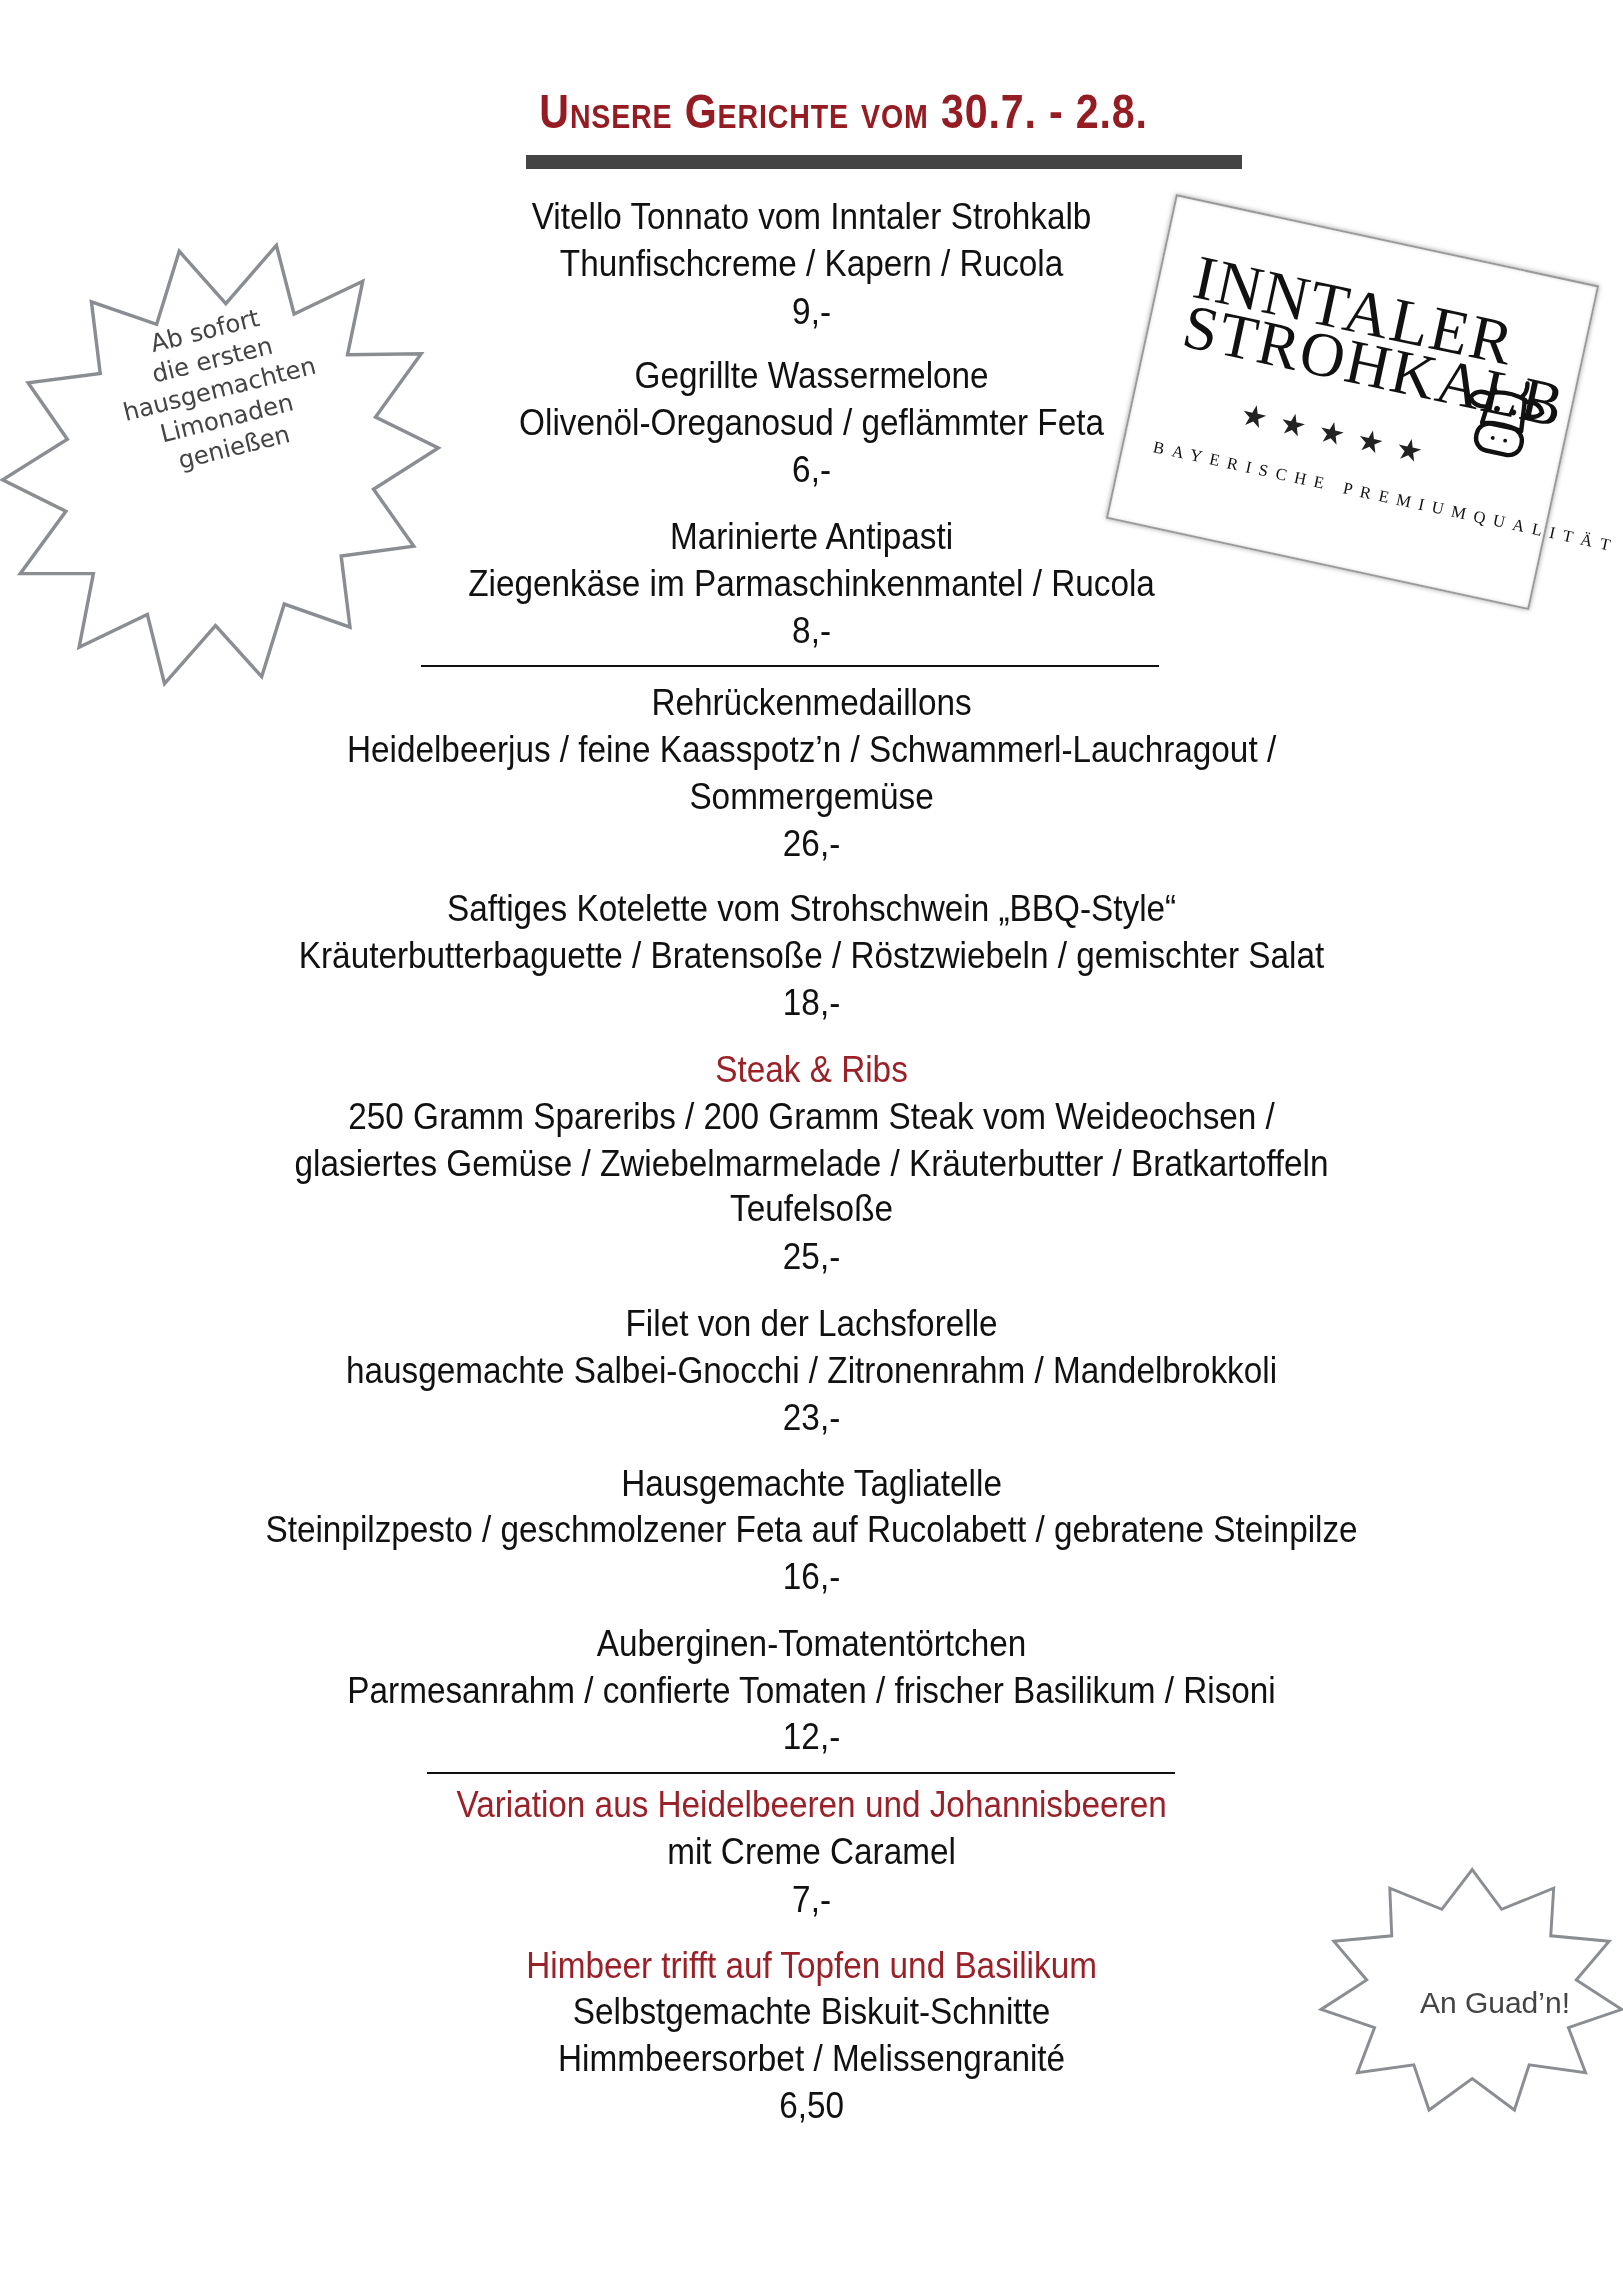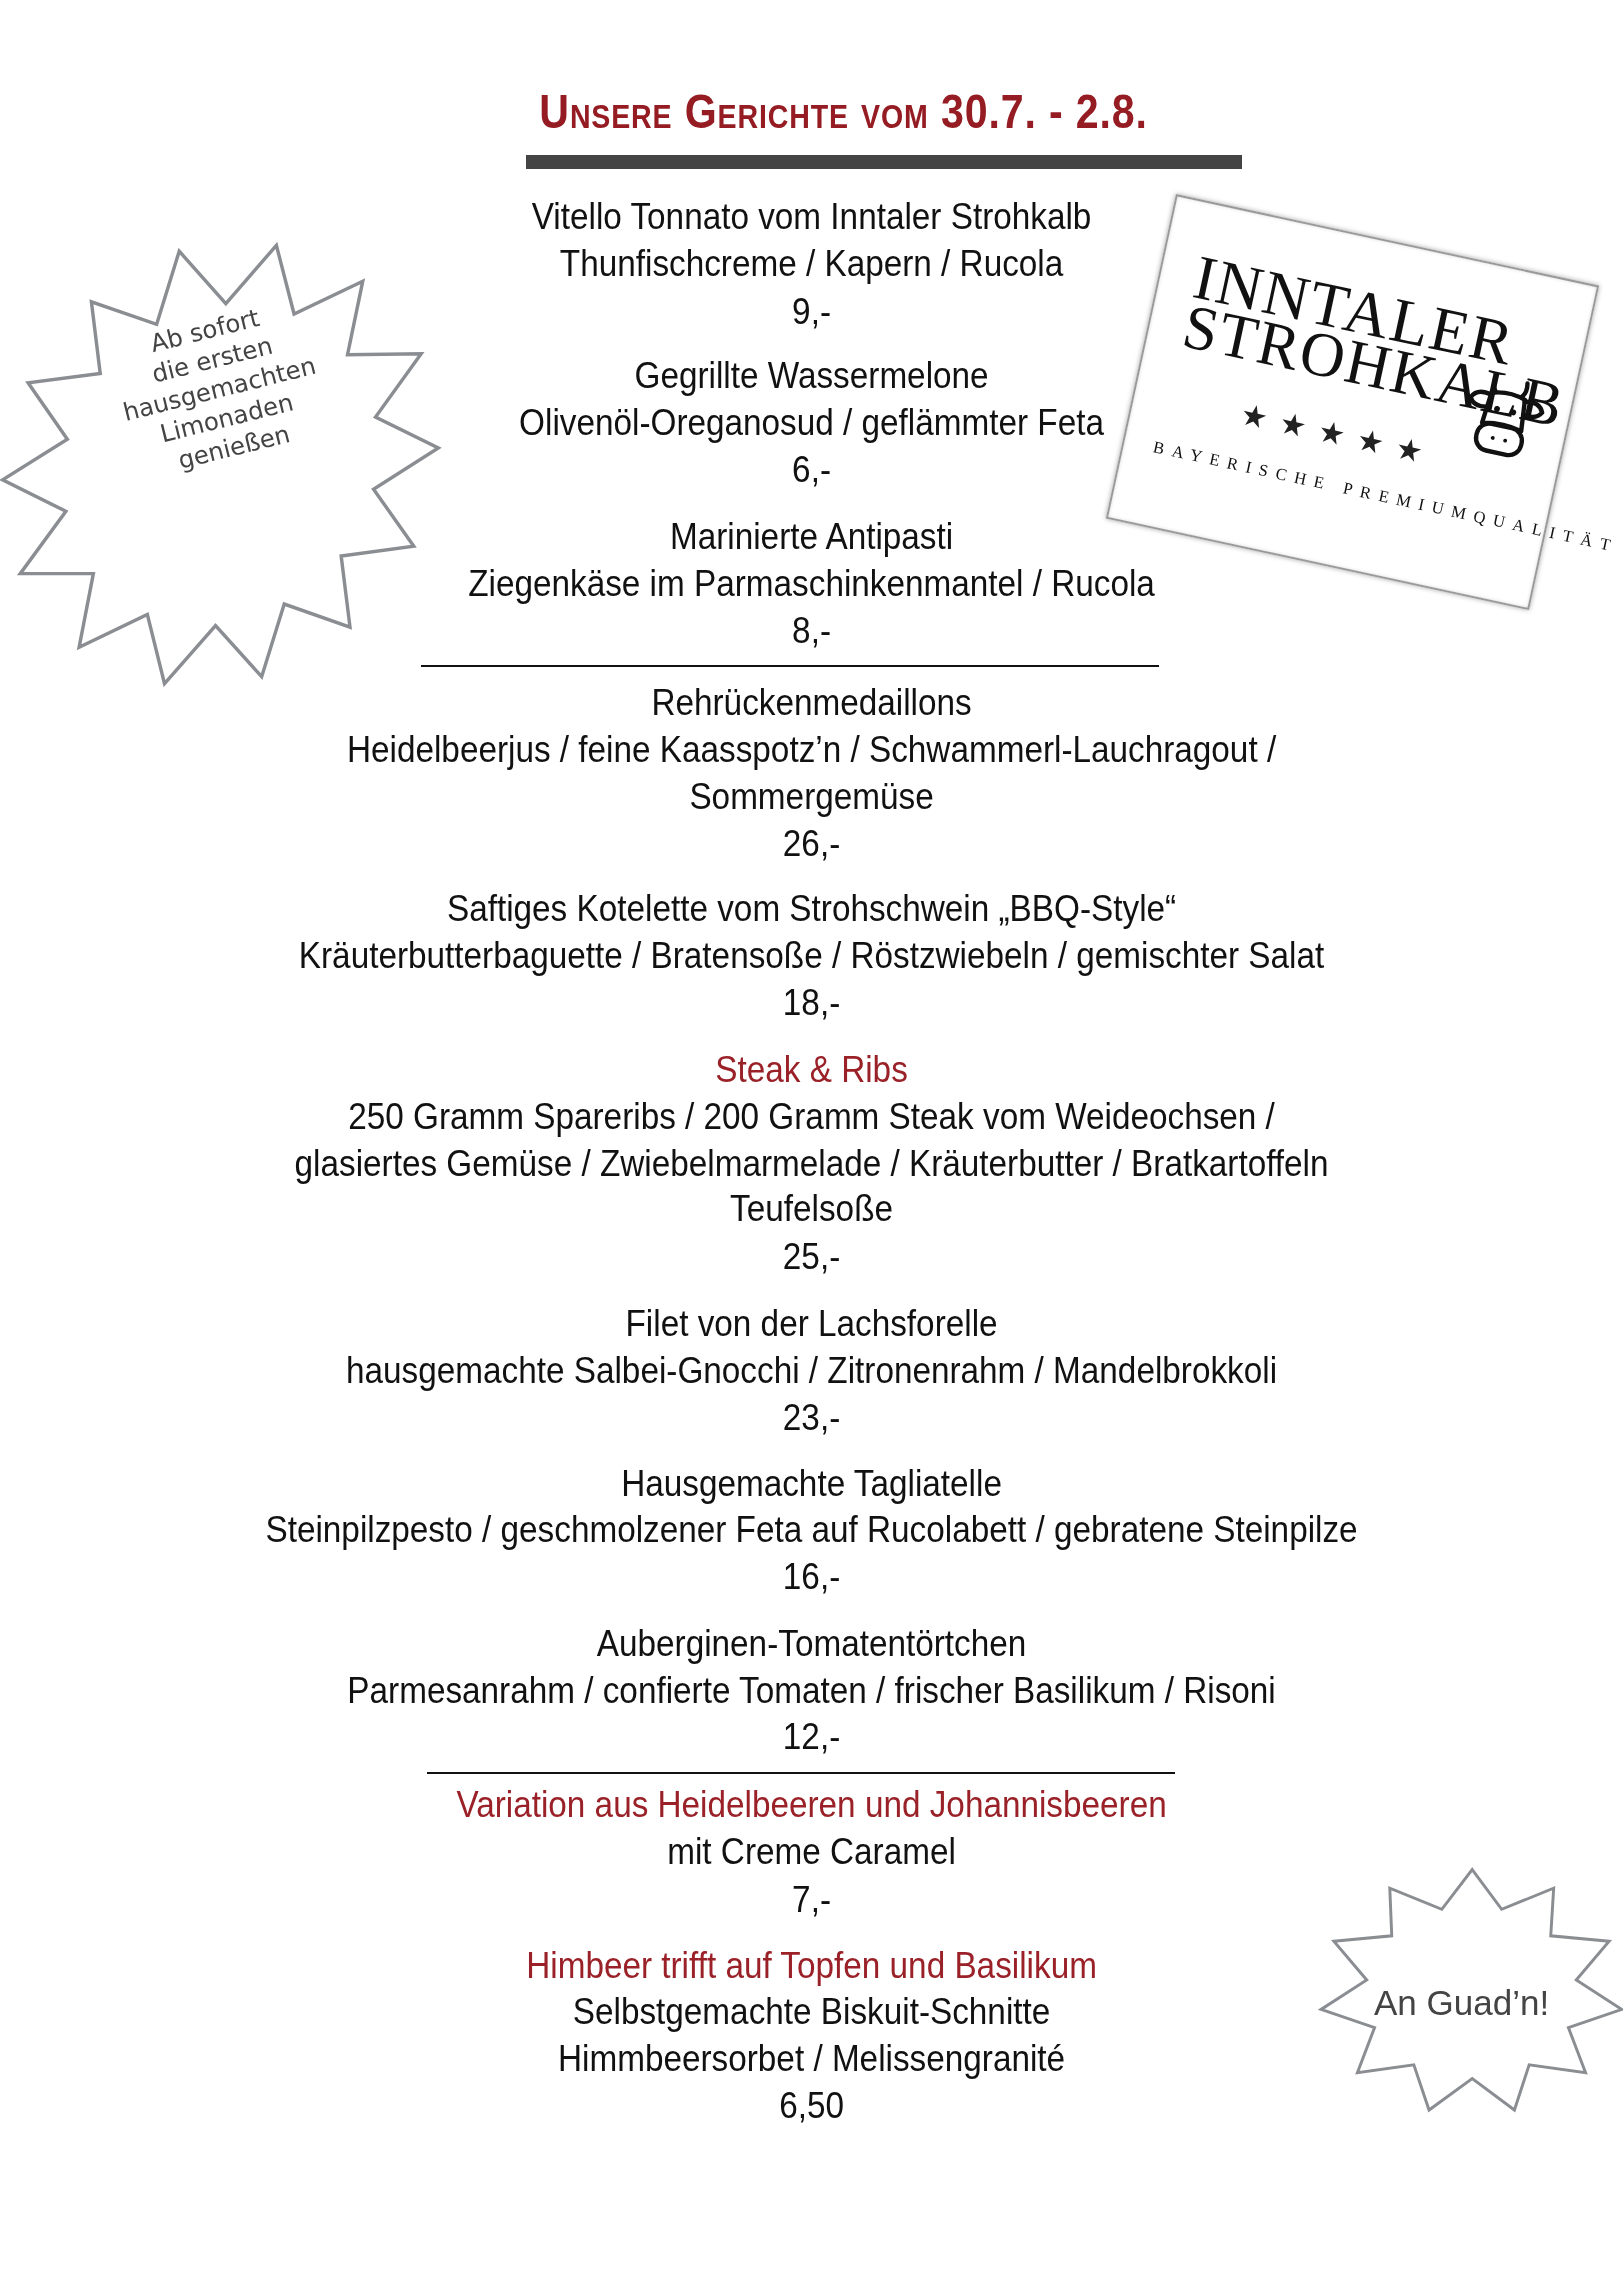--- a/index.html
+++ b/index.html
@@ -24,22 +24,22 @@
   .separator { position: absolute; height: 2px; background: #111111; }
 
   .burst-svg { position: absolute; left: 0; top: 0; width: 1623px; height: 2295px; pointer-events: none; }
   .burst-text {
     position: absolute; left: 98px; top: 314px; width: 245px; text-align: center;
     font-family: "DejaVu Sans", sans-serif; font-size: 24.5px; line-height: 30px; color: #444444;
     transform: rotate(-14deg); transform-origin: 123px 79px;
   }
   .burst-text span { display: block; }
   .guadn-text {
-    position: absolute; left: 1374px; top: 1983px; width: 196px; text-align: left;
-    font-family: "Liberation Sans", sans-serif; font-size: 35px; line-height: 39px; color: #444444;
+    position: absolute; left: 1374px; top: 1983px; width: 196px; text-align: right;
+    font-family: "Liberation Sans", sans-serif; font-size: 30px; line-height: 39px; color: #444444;
   }
 
   .logo {
     position: absolute; left: 1136px; top: 236px; width: 433px; height: 332px;
     background: #ffffff; border: 2.9px solid #9a9a9a; box-sizing: border-box;
     box-shadow: 0 0 4.9px rgba(0,0,0,0.35), inset 0 0 3.9px rgba(0,0,0,0.15);
     transform: rotate(12.2deg); transform-origin: 216px 166px;
   }
   .logo-line1, .logo-line2 {
     position: absolute; left: 34px; font-family: "Liberation Serif", serif; color: #111111;

